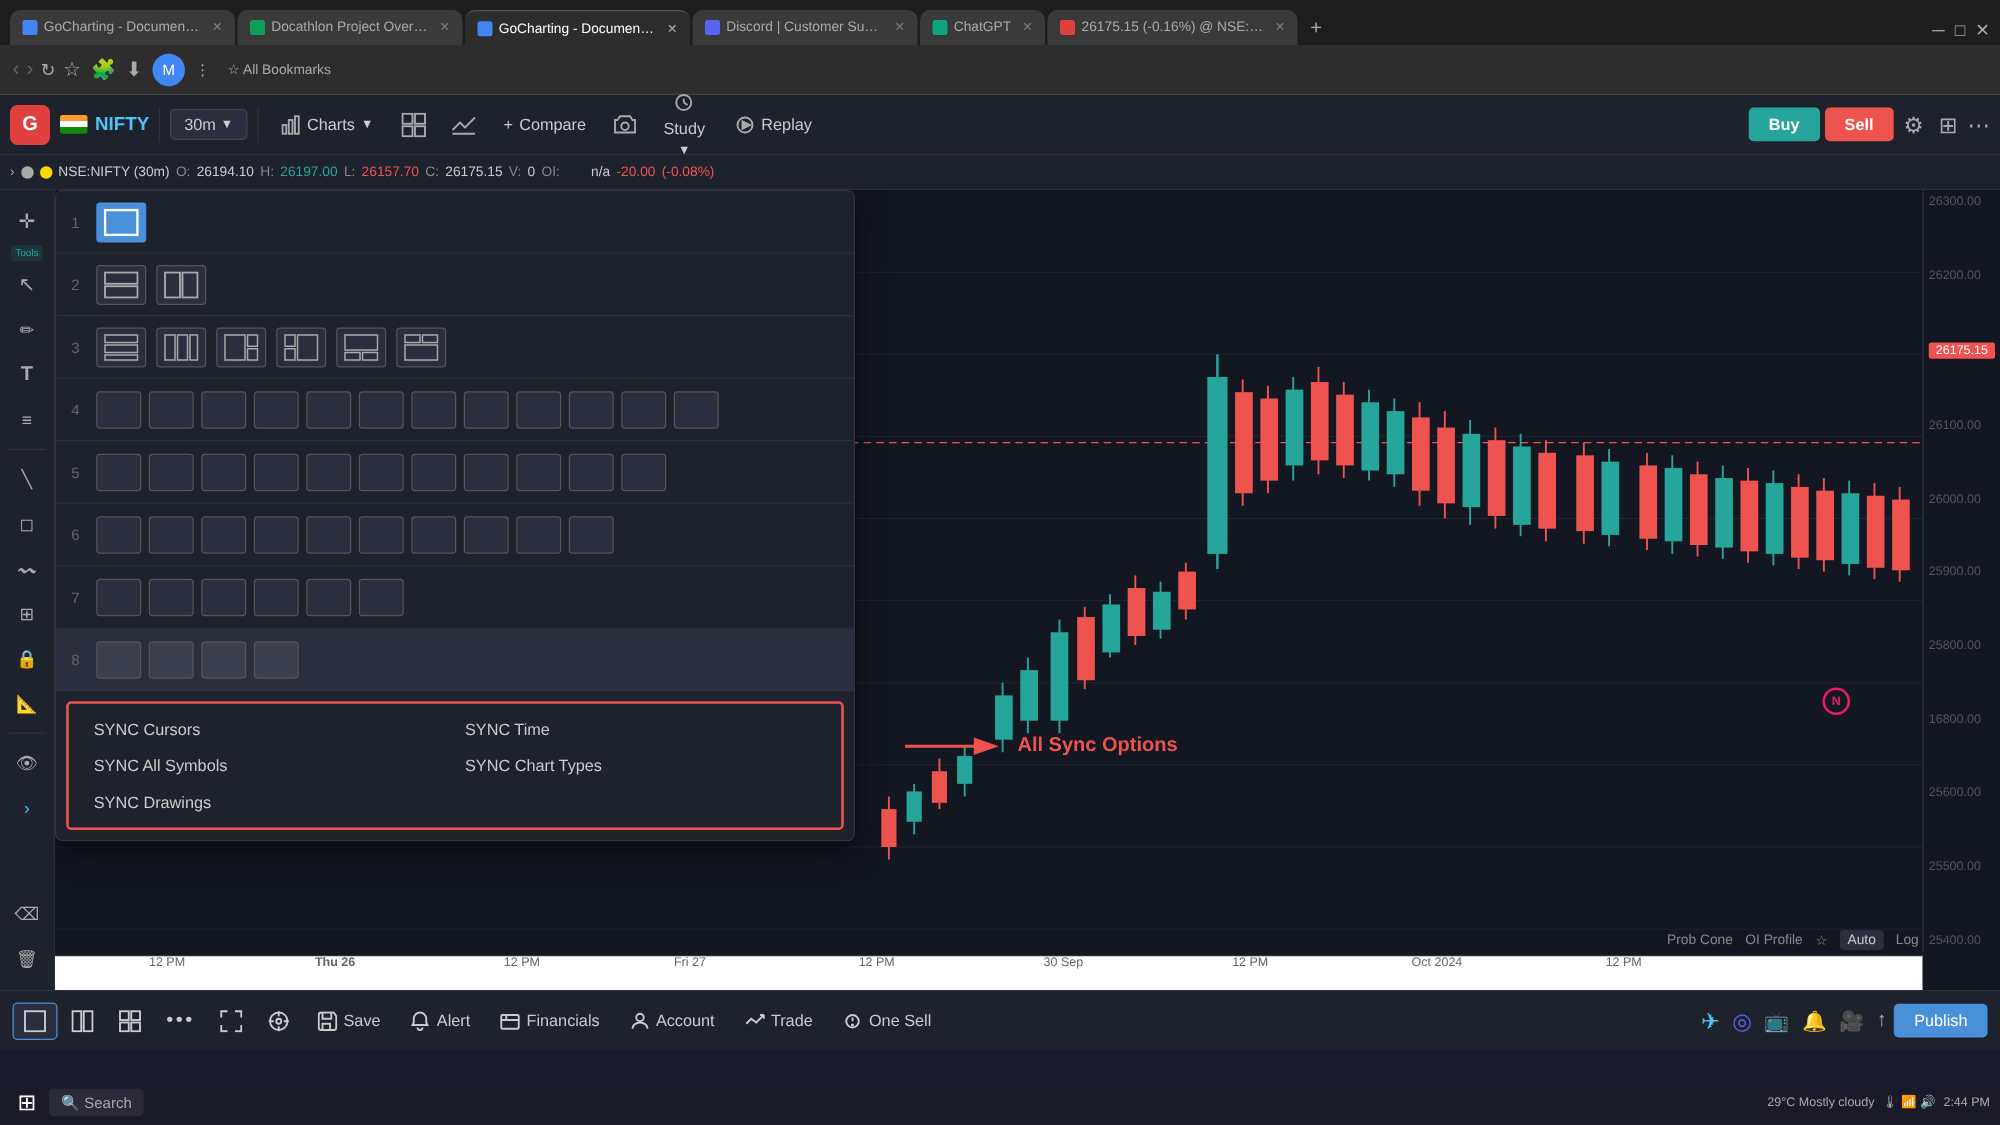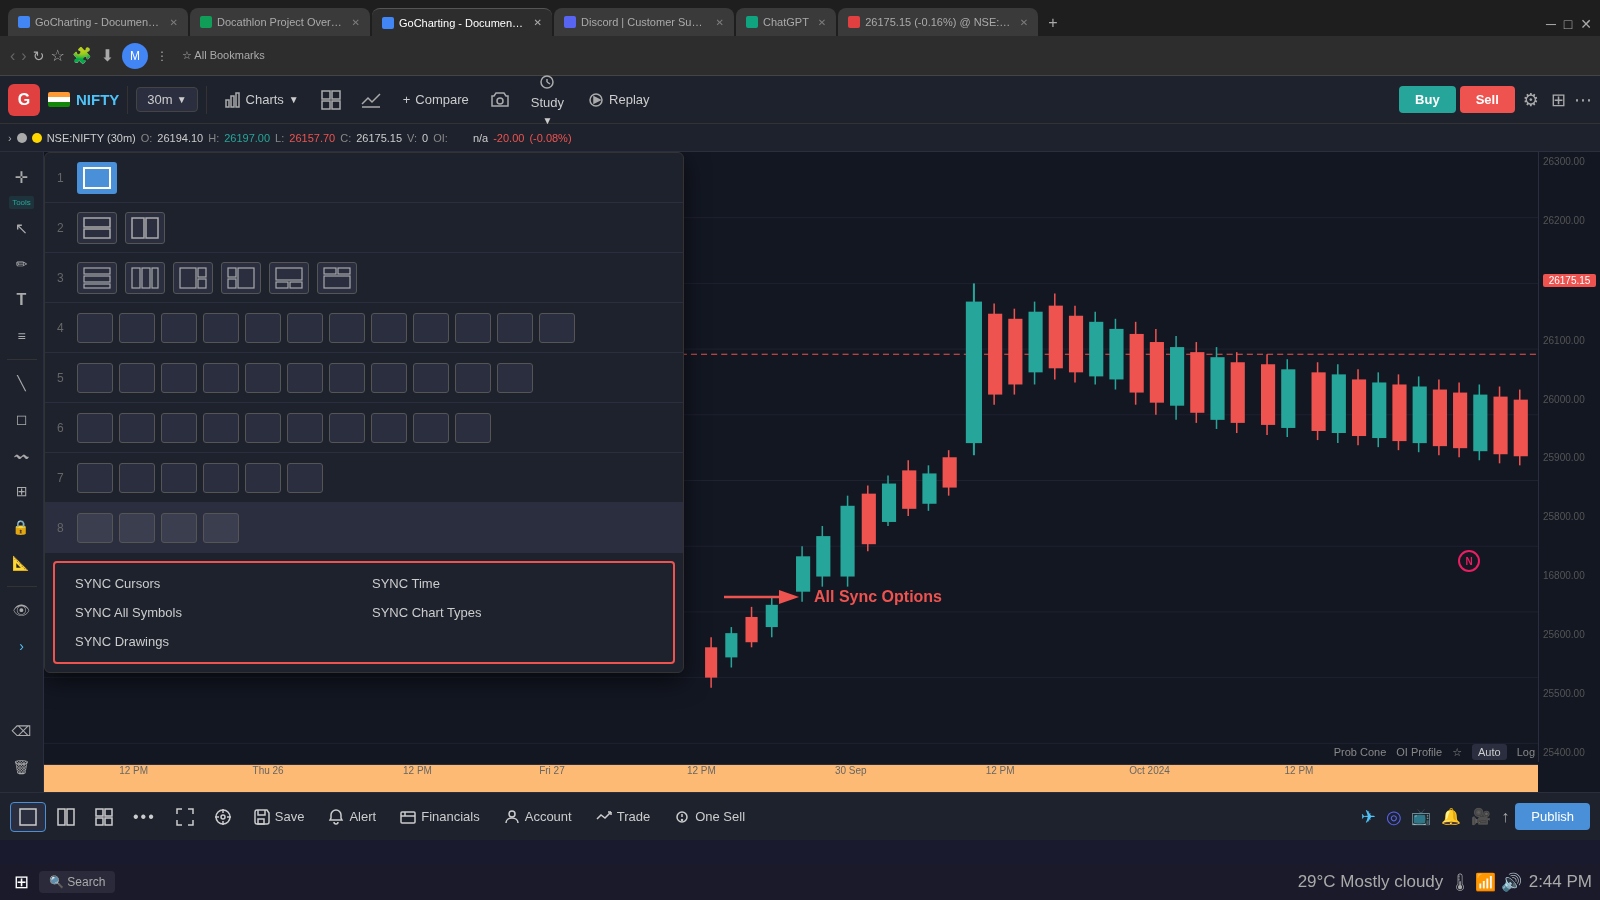--- a/index.html
+++ b/index.html
@@ -285,23 +285,23 @@
         <span style="color:#555;">26100.00</span>
         <span style="color:#555;">26000.00</span>
         <span style="color:#555;">25900.00</span>
         <span style="color:#555;">25800.00</span>
         <span style="color:#555;">16800.00</span>
         <span style="color:#555;">25600.00</span>
         <span style="color:#555;">25500.00</span>
         <span style="color:#555;">25400.00</span>
       </div>
 
-      <div style="position:absolute;bottom:0;left:0;right:62px;height:28px;border-top:1px solid #2a2e3f;background:#fdba74;font-size:10px;color:#666;overflow:hidden;">
+      <div style="position:absolute;bottom:0;left:0;right:62px;height:28px;border-top:1px solid #2a2e3f;background:#ffffff;font-size:10px;color:#666;overflow:hidden;">
         <span style="position:absolute;left:6%;transform:translateX(-50%);">12 PM</span>
-        <span style="position:absolute;left:15%;transform:translateX(-50%);">Thu 26</span>
+        <span style="position:absolute;left:15%;transform:translateX(-50%);font-weight:bold;">Thu 26</span>
         <span style="position:absolute;left:25%;transform:translateX(-50%);">12 PM</span>
         <span style="position:absolute;left:34%;transform:translateX(-50%);">Fri 27</span>
         <span style="position:absolute;left:44%;transform:translateX(-50%);">12 PM</span>
         <span style="position:absolute;left:54%;transform:translateX(-50%);">30 Sep</span>
         <span style="position:absolute;left:64%;transform:translateX(-50%);">12 PM</span>
         <span style="position:absolute;left:74%;transform:translateX(-50%);">Oct 2024</span>
         <span style="position:absolute;left:84%;transform:translateX(-50%);">12 PM</span>
       </div>
 
       <div style="position:absolute;right:120px;bottom:220px;width:22px;height:22px;border-radius:50%;border:2px solid #e91e63;display:flex;align-items:center;justify-content:center;font-size:10px;color:#e91e63;font-weight:bold;">N</div>
@@ -589,18 +589,18 @@
     <span style="color:#aaa;font-size:16px;cursor:pointer;margin:0 4px;">↑</span>
     <button style="background:#4a90d9;color:#fff;border:none;padding:6px 16px;border-radius:4px;font-weight:500;cursor:pointer;font-size:13px;">Publish</button>
   </div>
 
 </div>
 
 <div style="background:#1a1a2a;height:36px;display:flex;align-items:center;padding:0 8px;gap:4px;position:absolute;bottom:0;left:0;right:0;">
   <button style="background:none;border:none;color:#fff;font-size:18px;cursor:pointer;padding:2px 6px;">⊞</button>
   <button style="display:flex;align-items:center;gap:6px;background:#2a2a3a;border:none;border-radius:4px;color:#aaa;font-size:12px;cursor:pointer;padding:4px 10px;">🔍 Search</button>
   <div style="flex:1;"></div>
-  <div style="display:flex;align-items:center;gap:6px;font-size:17px;color:#aaa;">
+  <div style="display:flex;align-items:center;gap:6px;font-size:10px;color:#aaa;">
     <span>29°C Mostly cloudy</span>
     <span>🌡 📶 🔊</span>
     <span>2:44 PM</span>
   </div>
 </div>
 
 </body></html>

